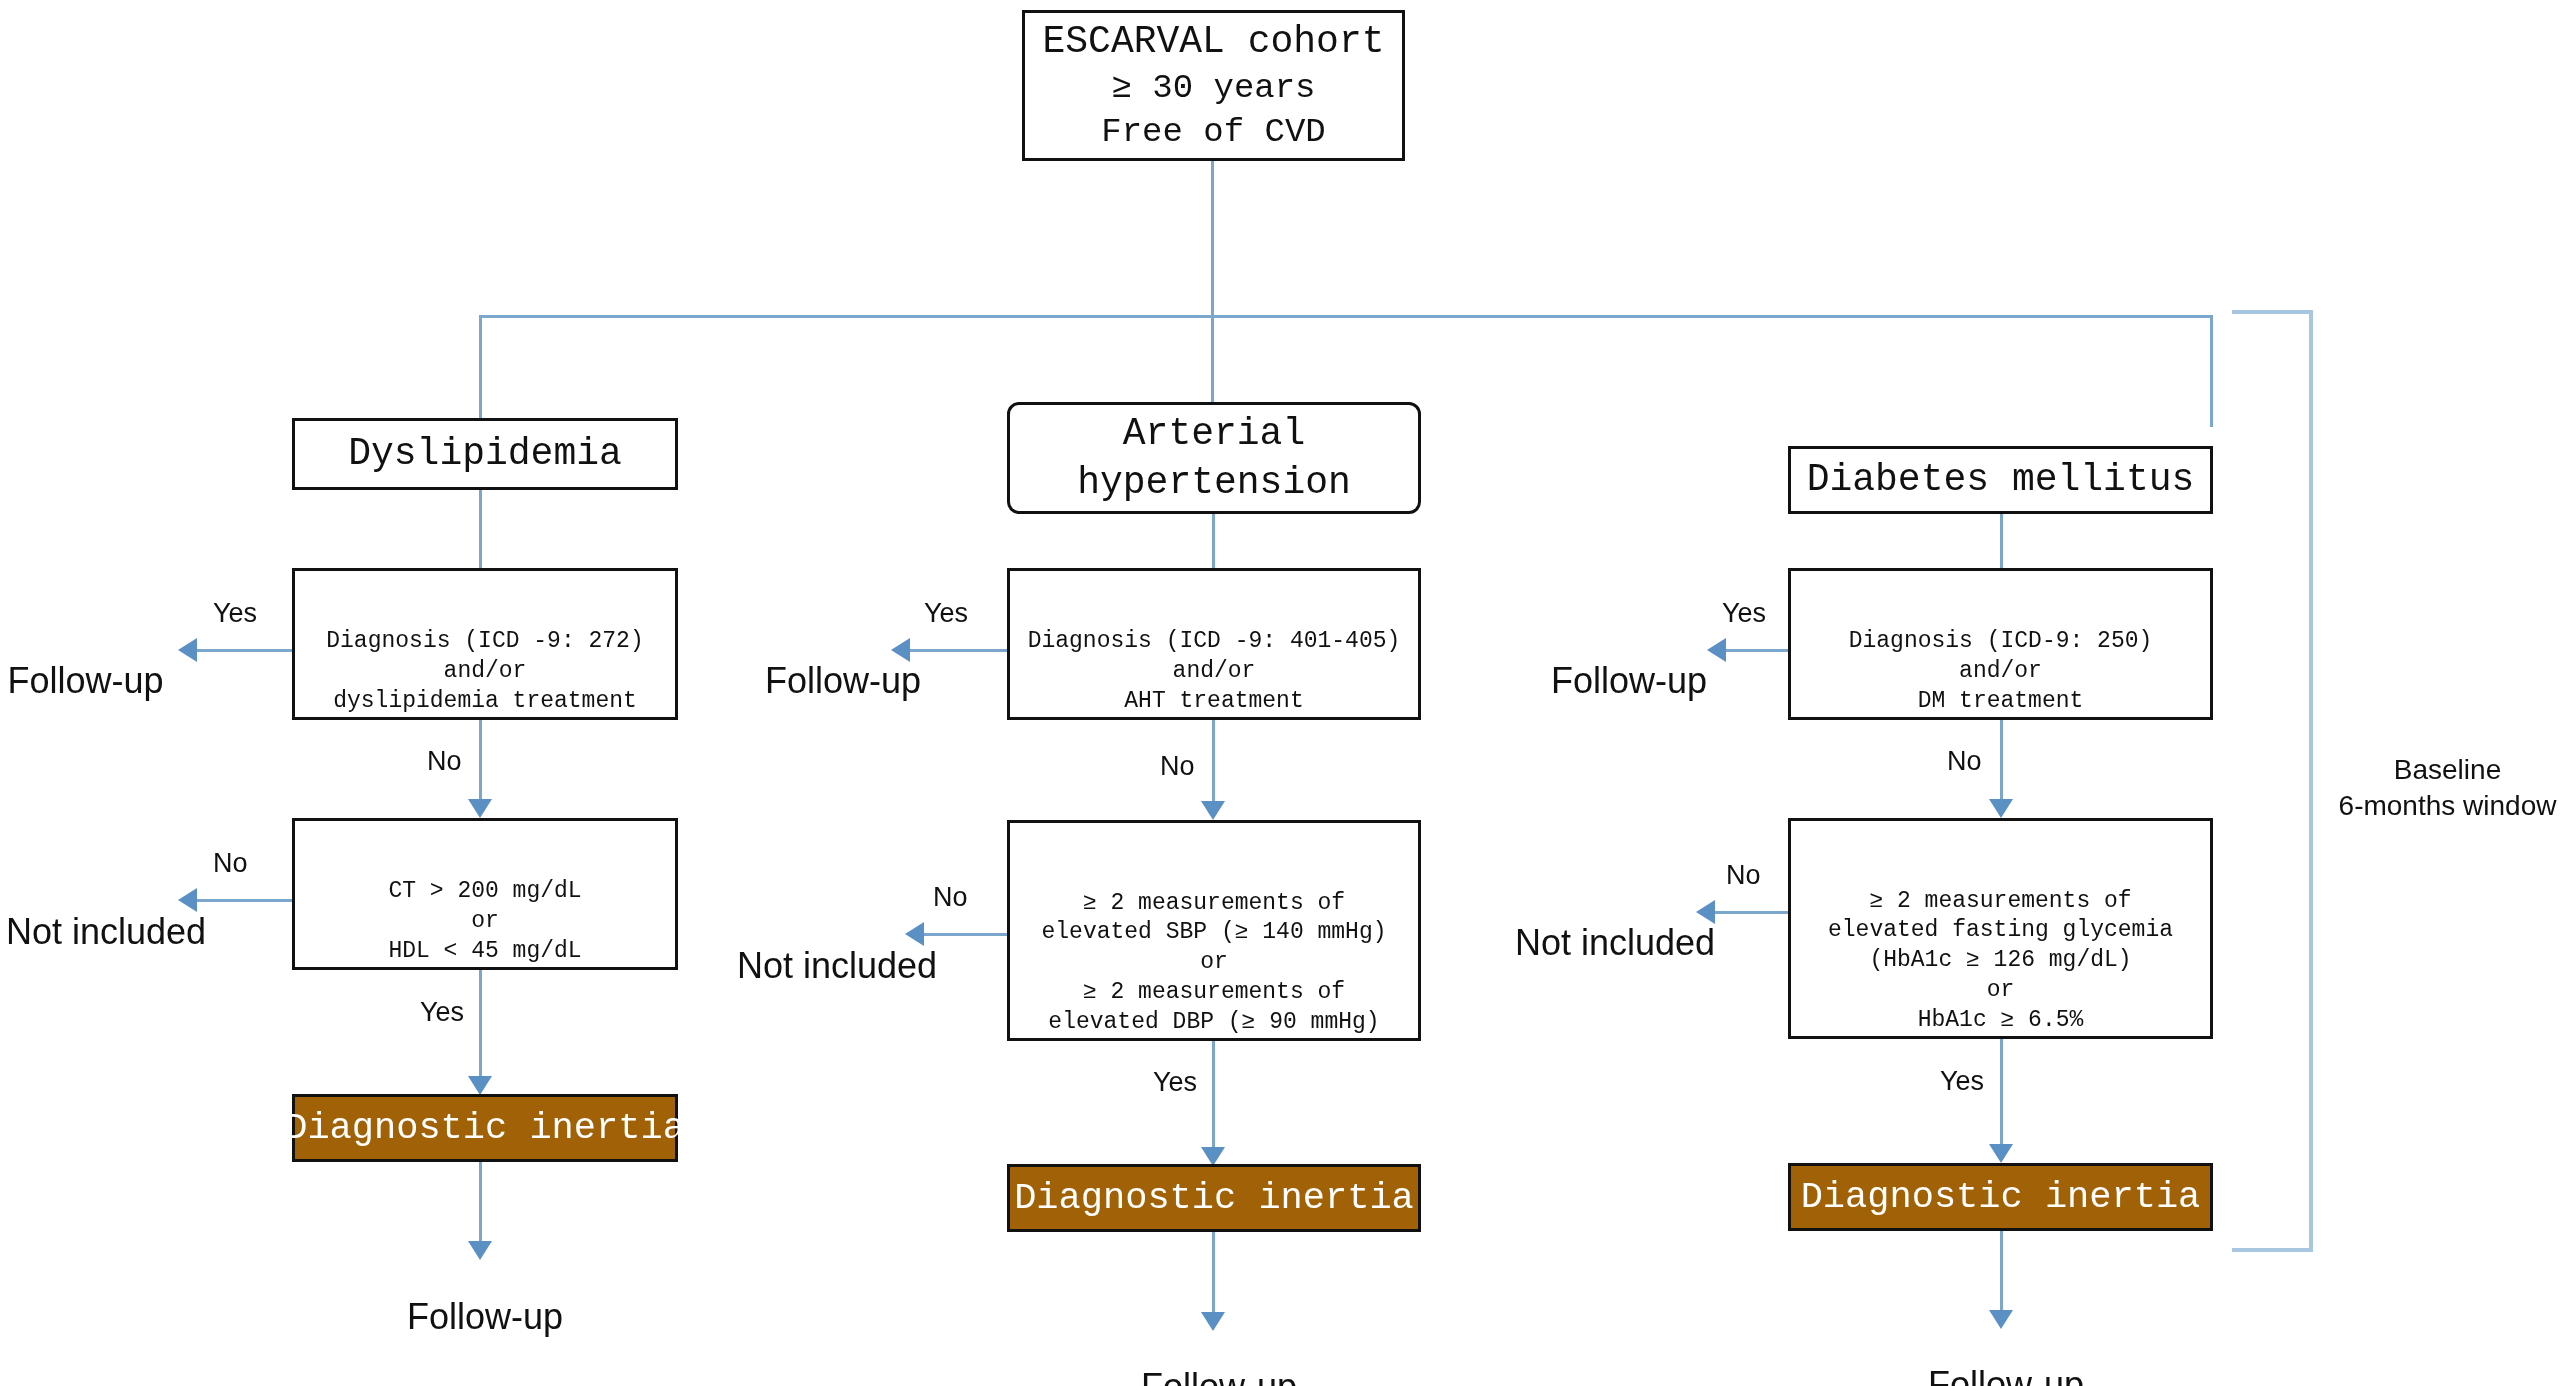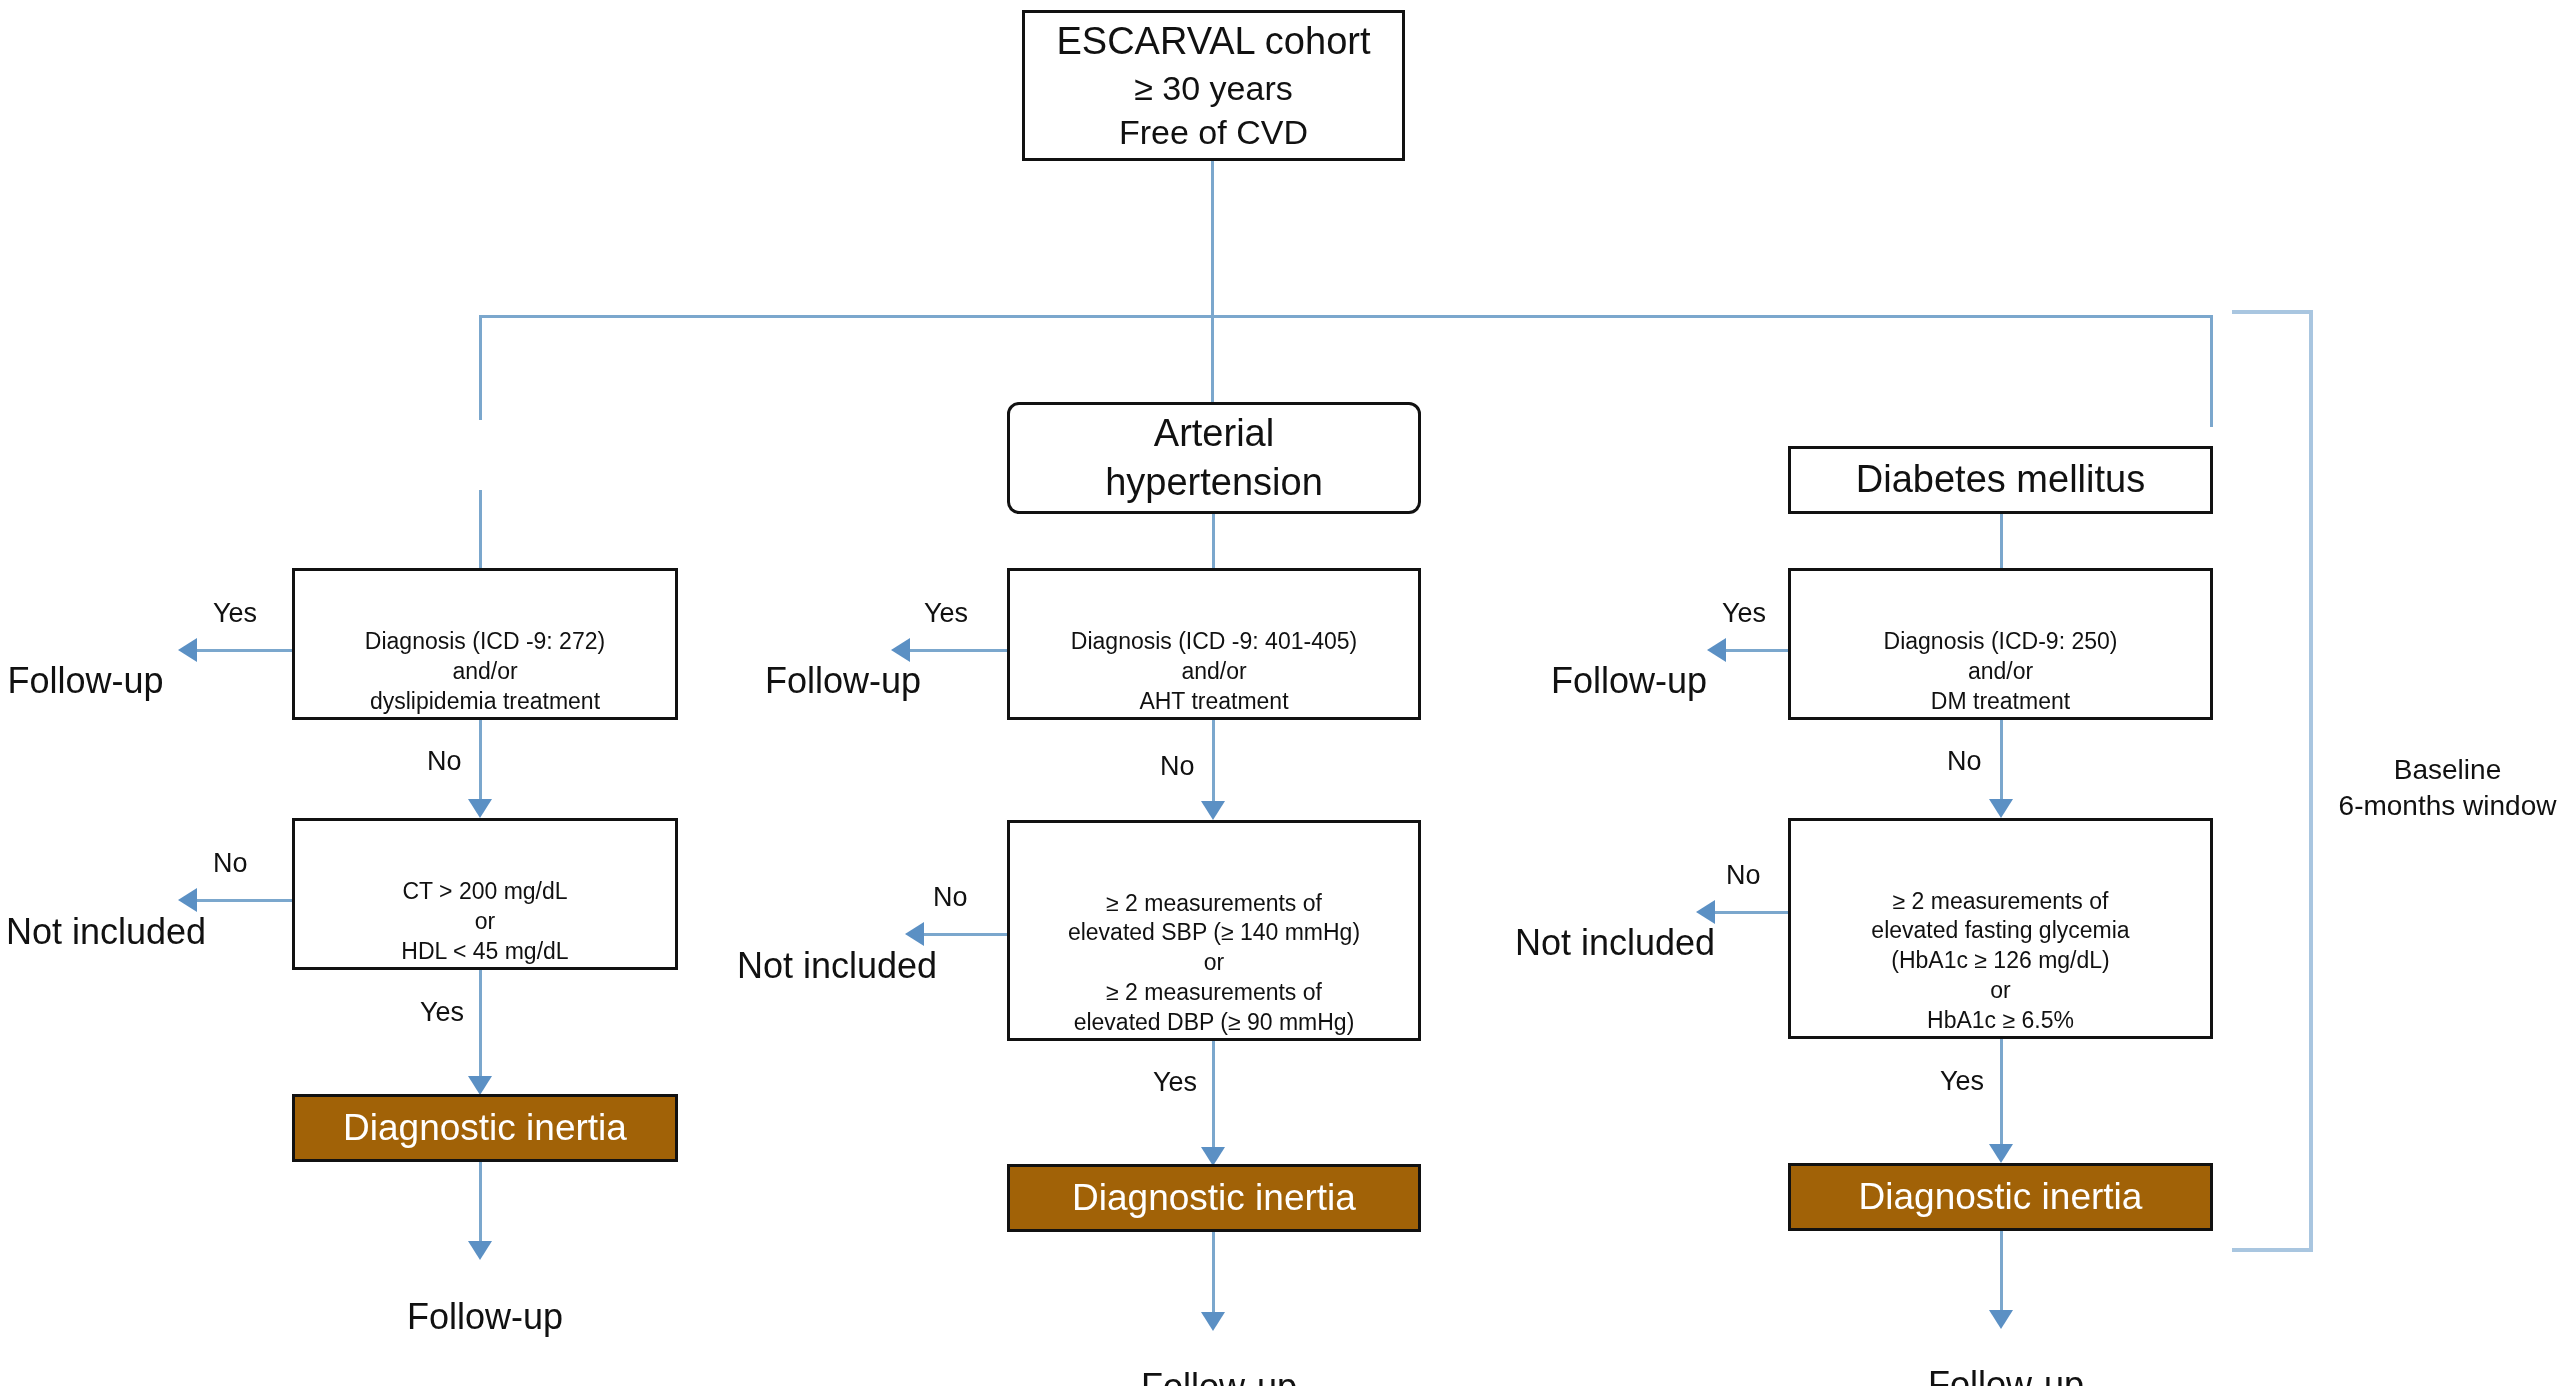--- a/index.html
+++ b/index.html
@@ -13,21 +13,21 @@
     border:3.7px solid #111111;
     background:#ffffff;
     display:flex;
     flex-direction:column;
     align-items:center;
     justify-content:center;
     text-align:center;
     color:#111111;
     z-index:5;
   }
-  .box .ln{display:block;line-height:1.30;white-space:nowrap;}
+  .box .ln{display:block;line-height:1.30;white-space:nowrap;font-family:Liberation Mono, monospace;}
 
   .box.title{font-size:34px;}
   .box.title .ln.big{font-size:38px;}
   .box.crit{font-size:23px;justify-content:flex-end;}
   .box.gray{background:#a16207;border:3.7px solid #111111;color:#ffffff;font-size:37px;}
 
   
   .lab{
     position:absolute;
     color:#111111;
@@ -83,20 +83,23 @@
 
   <div class="brk" style="left:2232px;top:310px;width:81px;height:3.7px;"></div>
   <div class="brk" style="left:2309px;top:310px;width:3.7px;height:942px;"></div>
   <div class="brk" style="left:2232px;top:1248px;width:81px;height:3.7px;"></div>
 
   <div class="lab side" style="left:2326px;top:752px;width:243px;">
     <span class="ln">Baseline</span>
     <span class="ln">6-months window</span>
   </div>
 
+  <div class="box title" style="left:292px;top:418px;width:386px;height:72px;">
+    <span class="ln big">Dyslipidemia</span>
+  </div>
 
   <div class="vline" style="left:479px;top:490px;width:2.9px;height:78px;"></div>
 
   <div class="box crit" style="left:292px;top:568px;width:386px;height:152px;">
     <span class="ln">Diagnosis (ICD -9: 272)</span>
     <span class="ln">and/or</span>
     <span class="ln">dyslipidemia treatment</span>
   </div>
 
   <div class="hline" style="left:197px;top:649px;width:96px;height:2.9px;"></div>

